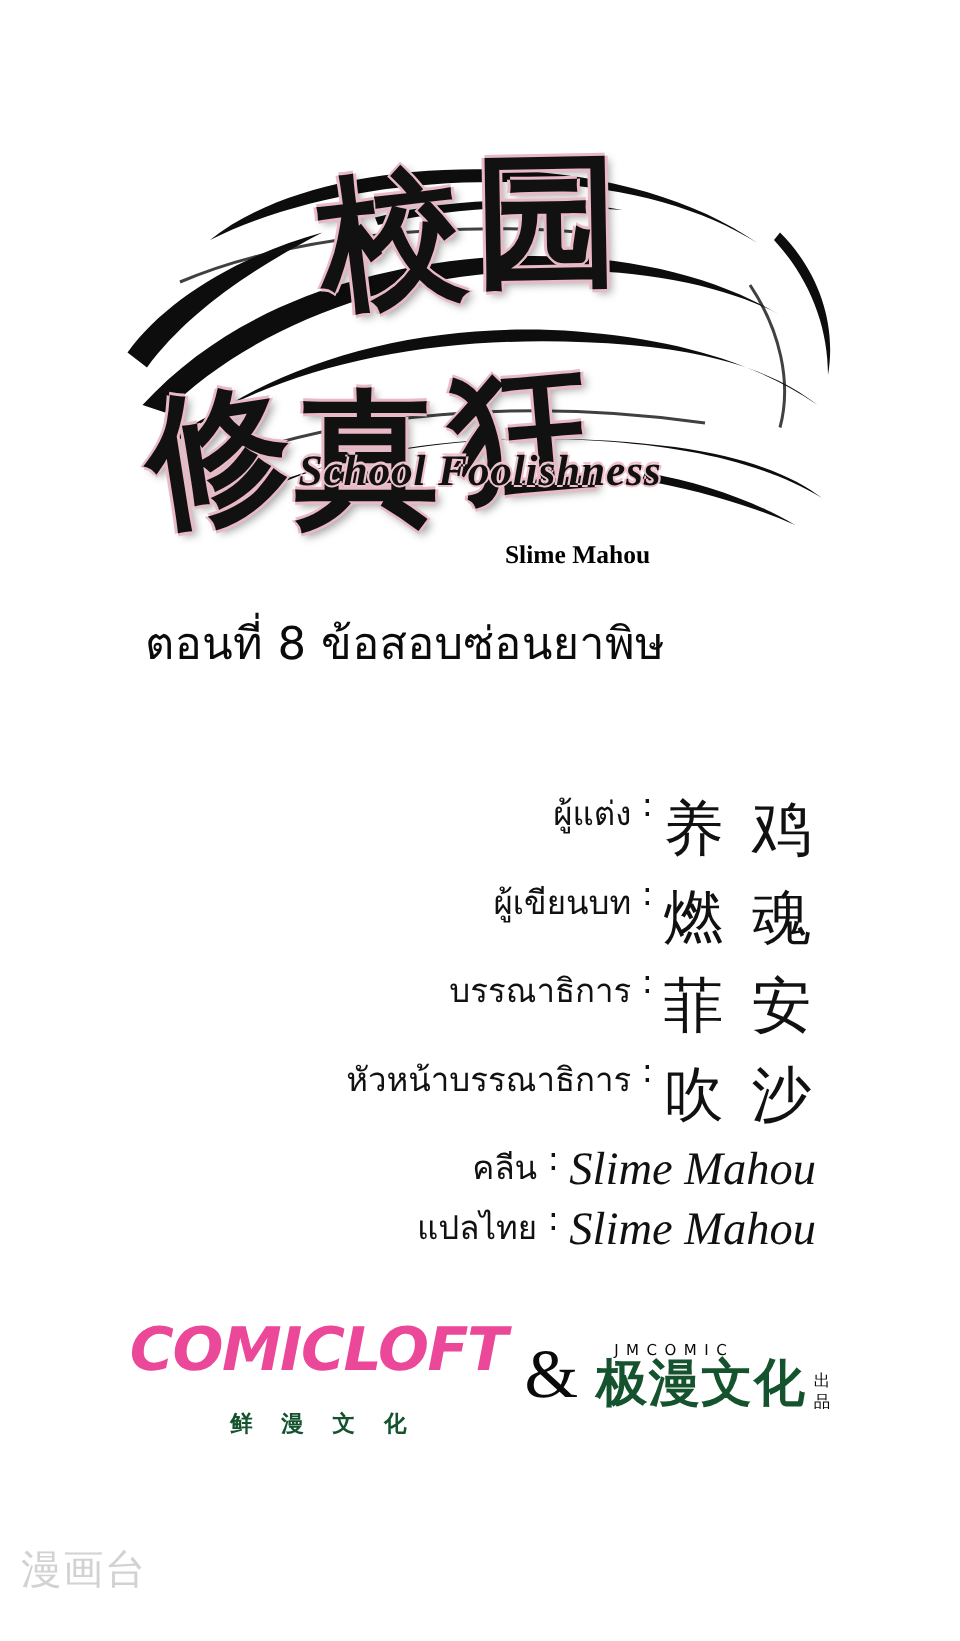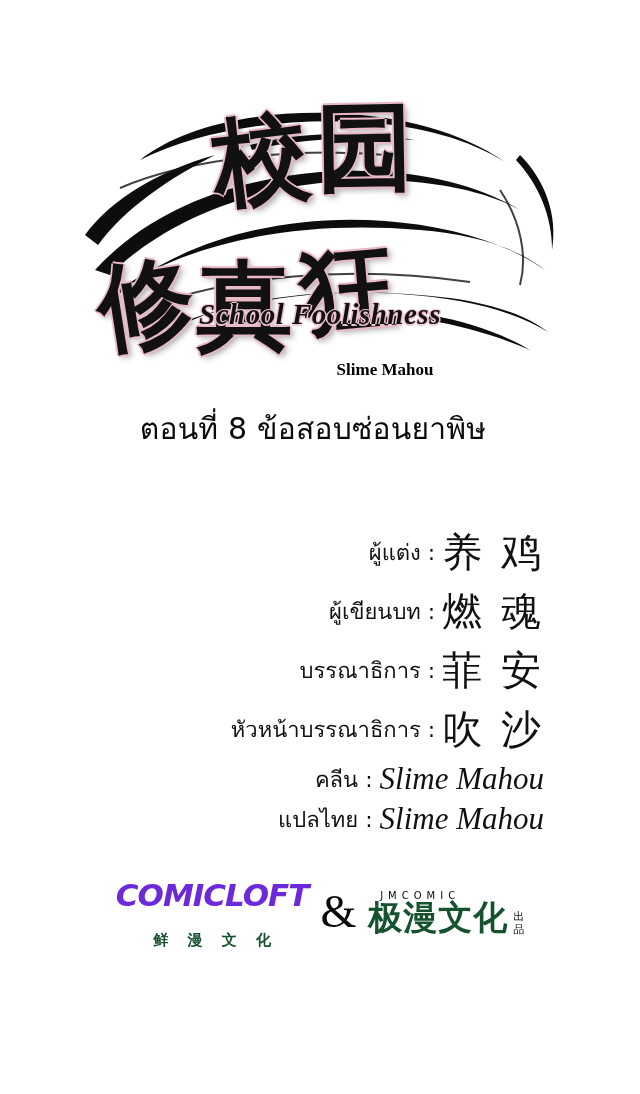--- a/index.html
+++ b/index.html
@@ -102,36 +102,35 @@
   .chapter {
     position: absolute;
     top: 405px;
     left: 0;
     width: 540px;
     text-align: center;
     font-family: "DejaVu Sans", sans-serif;
     font-size: 30px;
     color: #0b0b0b;
     letter-spacing: 0.2px;
-    padding-left: 43px;
   }
 
   
   .credits {
     position: absolute;
     top: 525px;
     left: 0;
     width: 640px;
     padding: 0 96px 0 0;
     box-sizing: border-box;
   }
   .credit-row {
     display: flex;
     justify-content: flex-end;
-    align-items: center;
+    align-items: flex-start;
     margin-bottom: 4px;
     white-space: nowrap;
     padding-left: 44px;
   }
   .credit-role {
     font-family: "DejaVu Sans", sans-serif;
     font-size: 22px;
     color: #111;
   }
   .credit-sep {
@@ -165,25 +164,25 @@
     gap: 10px;
   }
   .logo-comicloft {
     display: flex;
     flex-direction: column;
     align-items: center;
     line-height: 1;
   }
   .logo-comicloft .word {
     font-family: "DejaVu Sans", sans-serif;
-    font-size: 31px;
+    font-size: 40px;
     font-weight: bold;
     font-style: italic;
     letter-spacing: -1px;
-    color: #6d28d9;
+    color: #ec4899;
   }
   .logo-comicloft .sub {
     font-family: "DejaVu Sans", sans-serif;
     font-size: 15px;
     font-weight: bold;
     letter-spacing: 7px;
     margin-top: 22px;
     color: #14532d;
     padding-left: 7px;
   }
@@ -330,14 +329,15 @@
         <span class="jm-cn">极漫文化</span>
         <span class="jm-chu">
           <span>出</span>
           <span>品</span>
         </span>
       </span>
     </div>
 
   </div>
 
+  <div class="watermark">漫画台</div>
 
 </div>
 
 </body></html>

